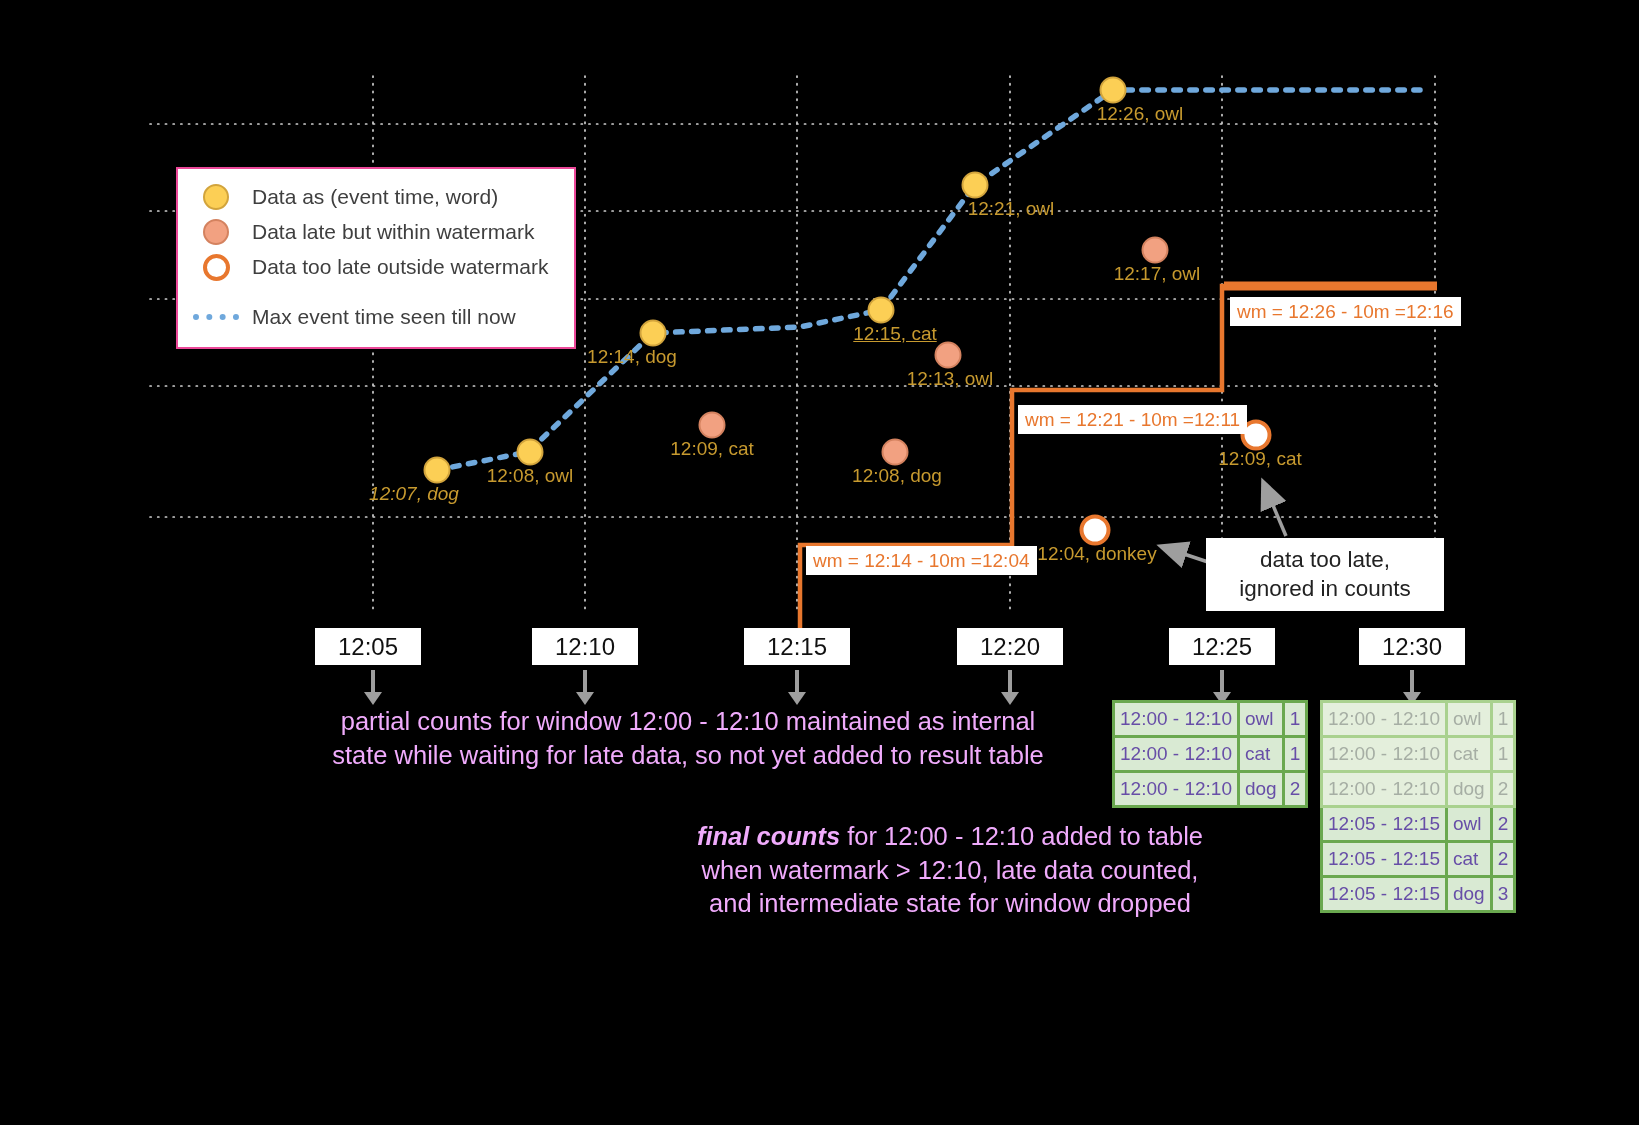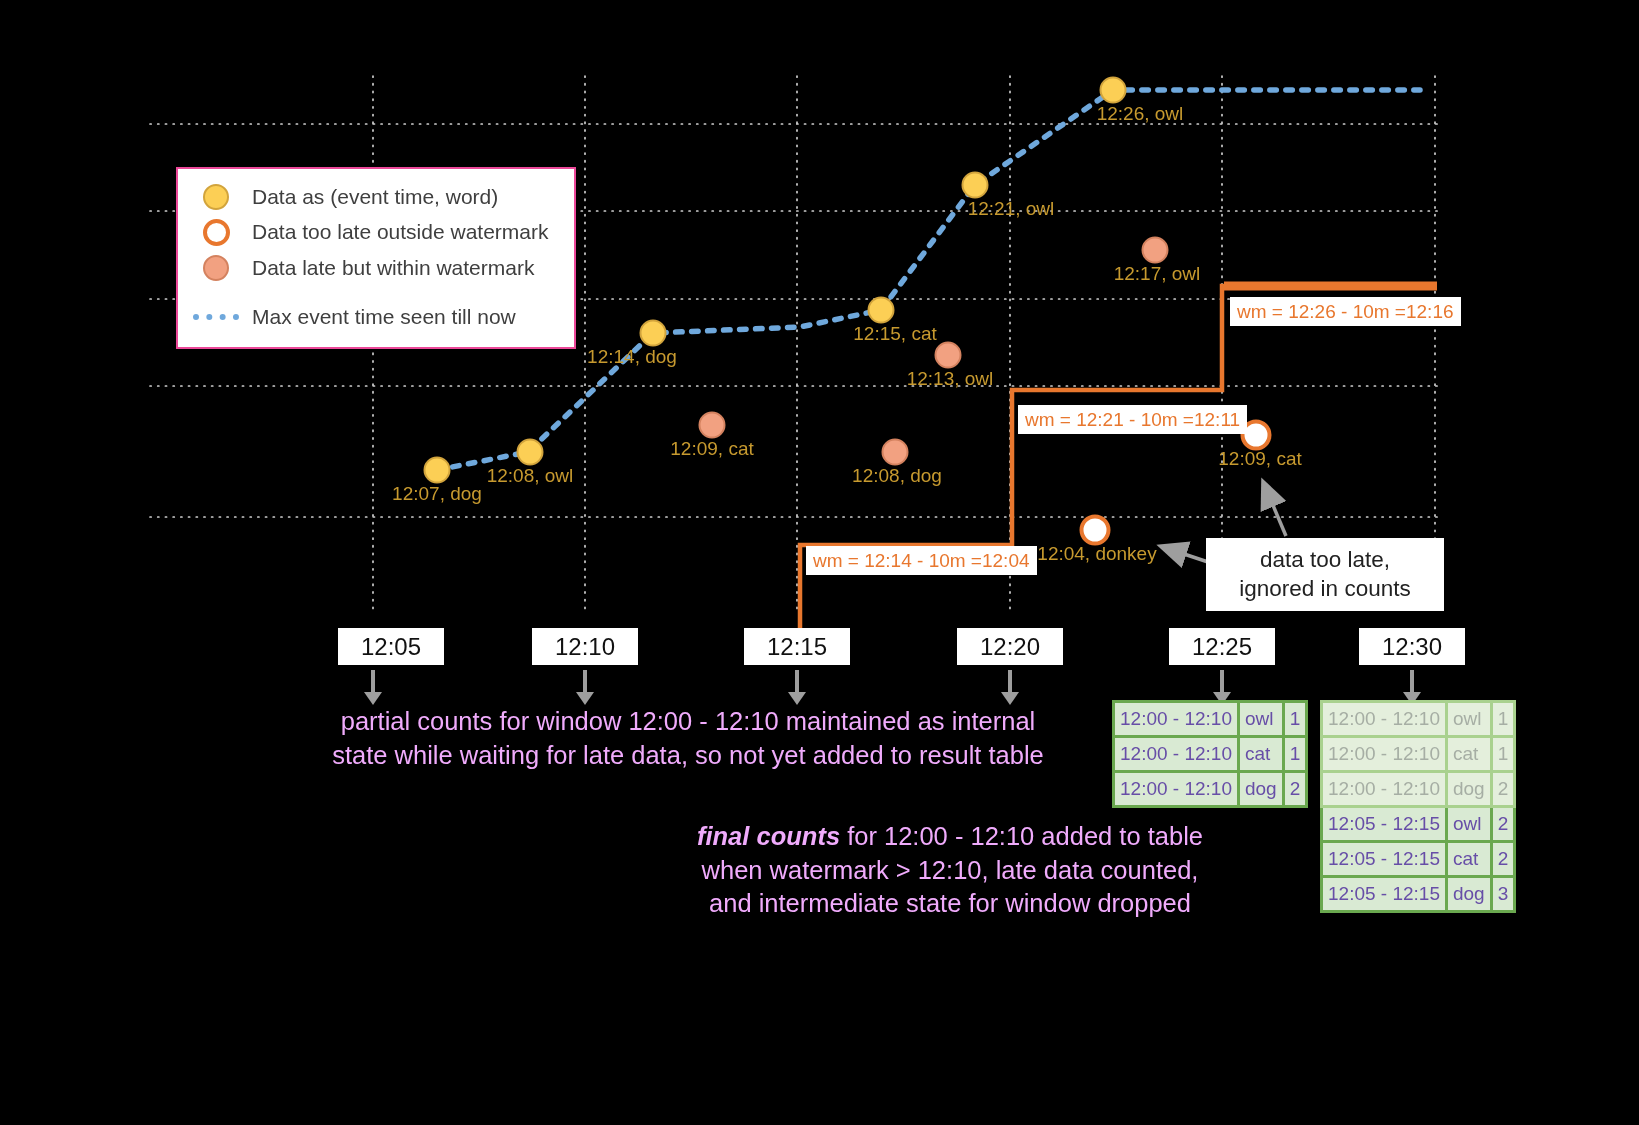--- a/index.html
+++ b/index.html
@@ -85,74 +85,74 @@
         <div class="legend-row">
           <span class="lg-icon">
             <span class="lg-dot yellow"></span>
           </span>
           <div>
             <div>Data as (event time, word)</div>
           </div>
         </div>
         <div class="legend-row">
           <span class="lg-icon">
+            <span class="lg-dot salmon"></span>
+          </span>
+          <div>
+            <div>Data late but within watermark</div>
+          </div>
+        </div>
+        <div class="legend-row">
+          <span class="lg-icon">
             <span class="lg-ring"></span>
           </span>
           <div>
             <div>Data too late outside watermark</div>
-          </div>
-        </div>
-        <div class="legend-row">
-          <span class="lg-icon">
-            <span class="lg-dot salmon"></span>
-          </span>
-          <div>
-            <div>Data late but within watermark</div>
           </div>
         </div>
         <div class="legend-row gap">
           <span class="lg-icon">
             <span class="lg-dash"></span>
           </span>
           <div>
             <div>Max event time seen till now</div>
           </div>
         </div>
       </div>
   </div>
 
   <div id="points-layer">
       <div class="pt pt-on-time" style="left: 437px; top: 470px;"></div>
-      <div class="pt-label" style="left: 437px; top: 483px;">12:07, dog</div>
+      <div class="pt-label" style="left: 414px; top: 483px; font-style: italic;">12:07, dog</div>
       <div class="pt pt-on-time" style="left: 530px; top: 452px;"></div>
       <div class="pt-label" style="left: 530px; top: 465px;">12:08, owl</div>
       <div class="pt pt-on-time" style="left: 653px; top: 333px;"></div>
       <div class="pt-label" style="left: 632px; top: 346px;">12:14, dog</div>
       <div class="pt pt-on-time" style="left: 881px; top: 310px;"></div>
-      <div class="pt-label" style="left: 895px; top: 323px;">12:15, cat</div>
+      <div class="pt-label" style="left: 895px; top: 323px; text-decoration: underline;">12:15, cat</div>
       <div class="pt pt-on-time" style="left: 975px; top: 185px;"></div>
       <div class="pt-label" style="left: 1011px; top: 198px;">12:21, owl</div>
       <div class="pt pt-on-time" style="left: 1113px; top: 90px;"></div>
       <div class="pt-label" style="left: 1140px; top: 103px;">12:26, owl</div>
       <div class="pt pt-late" style="left: 712px; top: 425px;"></div>
       <div class="pt-label" style="left: 712px; top: 438px;">12:09, cat</div>
       <div class="pt pt-late" style="left: 948px; top: 355px;"></div>
       <div class="pt-label" style="left: 950px; top: 368px;">12:13, owl</div>
       <div class="pt pt-late" style="left: 895px; top: 452px;"></div>
       <div class="pt-label" style="left: 897px; top: 465px;">12:08, dog</div>
       <div class="pt pt-late" style="left: 1155px; top: 250px;"></div>
       <div class="pt-label" style="left: 1157px; top: 263px; text-align: right;">12:17, owl</div>
       <div class="pt pt-too-late" style="left: 1095px; top: 530px;"></div>
       <div class="pt-label" style="left: 1097px; top: 543px;">12:04, donkey</div>
       <div class="pt pt-too-late" style="left: 1256px; top: 435px;"></div>
       <div class="pt-label" style="left: 1260px; top: 448px;">12:09, cat</div>
       <div class="wm-label" style="left: 806px; top: 546px;">wm = 12:14 - 10m =12:04</div>
       <div class="wm-label" style="left: 1018px; top: 405px;">wm = 12:21 - 10m =12:11</div>
       <div class="wm-label" style="left: 1230px; top: 297px;">wm = 12:26 - 10m =12:16</div>
-      <div class="time-box" style="left: 391px; text-align: center;">12:05</div>
+      <div class="time-box" style="left: 368px; text-align: center;">12:05</div>
       <div class="axis-line" style="left: 373px; top: 670px; height: 22px;"></div>
       <div class="axis-head" style="left: 373px; top: 692px;"></div>
       <div class="time-box" style="left: 585px;">12:10</div>
       <div class="axis-line" style="left: 585px; top: 670px; height: 22px;"></div>
       <div class="axis-head" style="left: 585px; top: 692px;"></div>
       <div class="time-box" style="left: 797px;">12:15</div>
       <div class="axis-line" style="left: 797px; top: 670px; height: 22px;"></div>
       <div class="axis-head" style="left: 797px; top: 692px;"></div>
       <div class="time-box" style="left: 1010px;">12:20</div>
       <div class="axis-line" style="left: 1010px; top: 670px; height: 22px;"></div>

